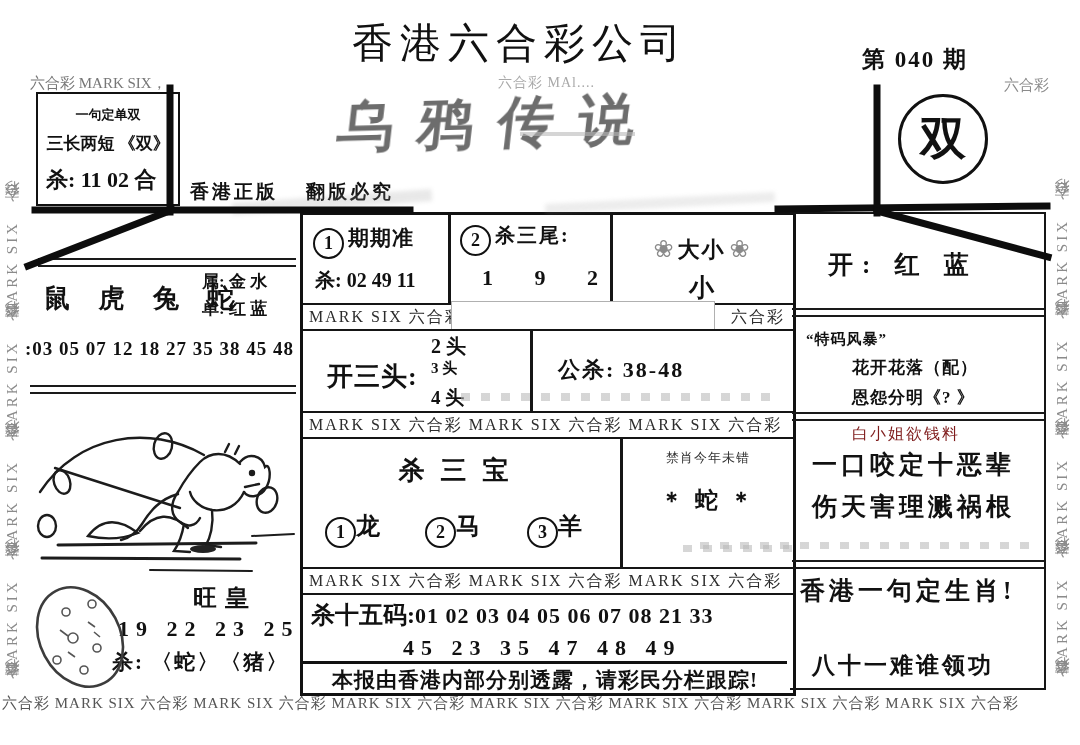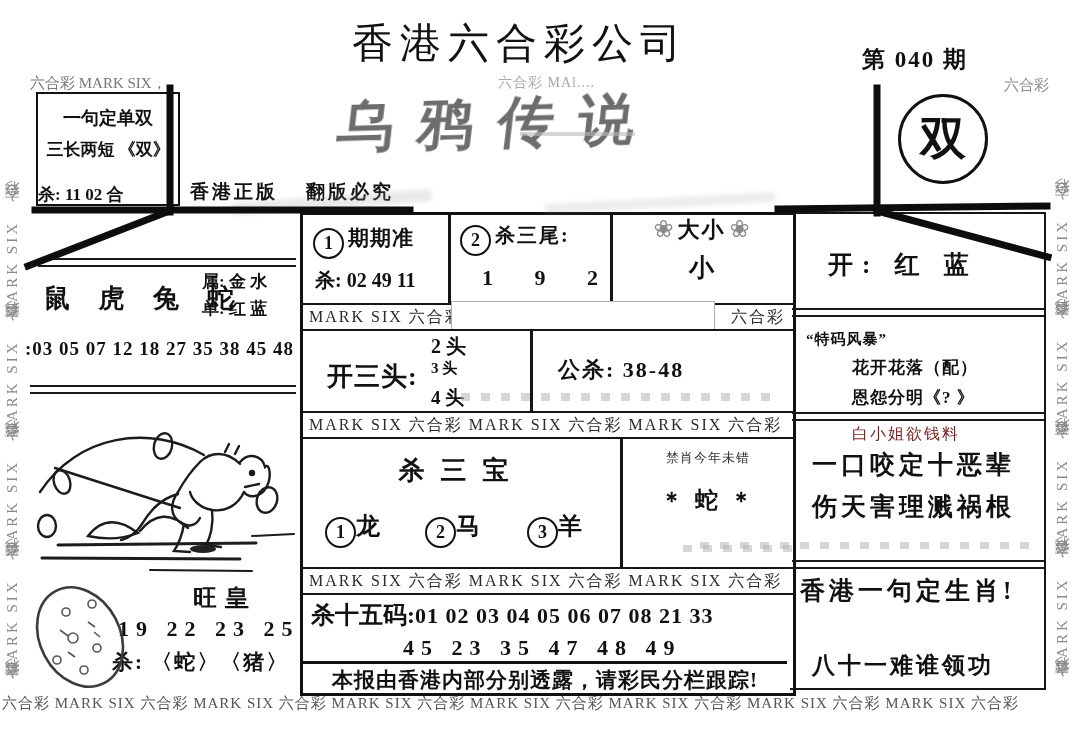--- a/index.html
+++ b/index.html
@@ -36,23 +36,23 @@
     <span class="b" style="font-size:46px;">双</span>
   </div>
 
   <div class="abs nowrap" style="left:30px;top:74px;font-size:15px;color:#777;">六合彩 MARK SIX，</div>
   <div class="abs nowrap" style="left:1004px;top:76px;font-size:15px;color:#8b8b8b;">六合彩</div>
   <div class="abs vstrip" style="left:3px;top:86px;height:606px;">六合彩 MARK SIX 六合彩 MARK SIX 六合彩 MARK SIX 六合彩 MARK SIX 六合彩</div>
   <div class="abs vstrip" style="left:1053px;top:92px;height:598px;">六合彩 MARK SIX 六合彩 MARK SIX 六合彩 MARK SIX 六合彩 MARK SIX 六合彩</div>
   <div class="abs nowrap" style="left:2px;top:694px;width:1078px;overflow:hidden;font-size:15px;color:#555;letter-spacing:1px;">六合彩 MARK SIX 六合彩 MARK SIX 六合彩 MARK SIX 六合彩 MARK SIX 六合彩 MARK SIX 六合彩 MARK SIX 六合彩 MARK SIX 六合彩</div>
 
   <div class="abs" style="left:36px;top:92px;width:140px;height:110px;border:2px solid #111;text-align:center;">
-    <div class="b nowrap" style="font-size:18px;margin-top:12px;">一句定单双</div>
+    <div class="b nowrap" style="font-size:13px;margin-top:12px;">一句定单双</div>
     <div class="b nowrap" style="font-size:17px;margin-top:8px;">三长两短 《双》</div>
-    <div class="b nowrap" style="font-size:17px;margin-top:22px;text-align:left;padding-left:0;">杀: 11 02 合</div>
+    <div class="b nowrap" style="font-size:22px;margin-top:10px;text-align:left;padding-left:8px;">杀: 11 02 合</div>
   </div>
 
   <div class="abs nowrap b" style="left:190px;top:179px;font-size:19px;letter-spacing:3px;">香港正版</div>
   <div class="abs nowrap b" style="left:306px;top:179px;font-size:19px;letter-spacing:3px;">翻版必究</div>
 
   <div class="abs dblline" style="left:38px;top:258px;width:258px;"></div>
   <div class="abs nowrap b" style="left:202px;top:270px;font-size:17px;">属: 金 水</div>
   <div class="abs nowrap b" style="left:44px;top:281px;font-size:26px;letter-spacing:11px;">鼠 虎 兔 蛇</div>
   <div class="abs nowrap b" style="left:202px;top:297px;font-size:17px;">单: 红 蓝</div>
   <div class="abs nowrap b" style="left:25px;top:338px;font-size:19px;letter-spacing:1px;">:03 05 07 12 18 27 35 38 45 48</div>
@@ -77,21 +77,21 @@
 
     <div class="abs" style="left:145px;top:0;width:162px;height:88px;">
       <div class="nowrap" style="margin:7px 0 0 12px;">
         <span class="circle-num">2</span>
         <span class="b" style="font-size:20px;letter-spacing:2px;">杀三尾:</span>
       </div>
       <div class="b nowrap" style="margin:9px 0 0 34px;font-size:22px;letter-spacing:18px;">1 9 2</div>
     </div>
 
     <div class="abs" style="left:307px;top:0;width:183px;height:88px;text-align:center;">
-      <div class="nowrap" style="margin-top:0;">
+      <div class="nowrap" style="margin-top:20px;">
         <span class="gray" style="font-size:24px;">❀</span>
         <span class="b" style="font-size:22px;letter-spacing:2px;">大小</span>
         <span class="gray" style="font-size:24px;">❀</span>
       </div>
       <div class="b" style="margin-top:6px;font-size:25px;">小</div>
     </div>
 
     <div class="abs hline" style="left:0;top:88px;width:490px;height:2px;"></div>
     <div class="abs bandtext" style="left:6px;top:92px;">MARK SIX 六合彩</div>
     <div class="abs bandtext" style="right:8px;top:92px;">六合彩</div>

